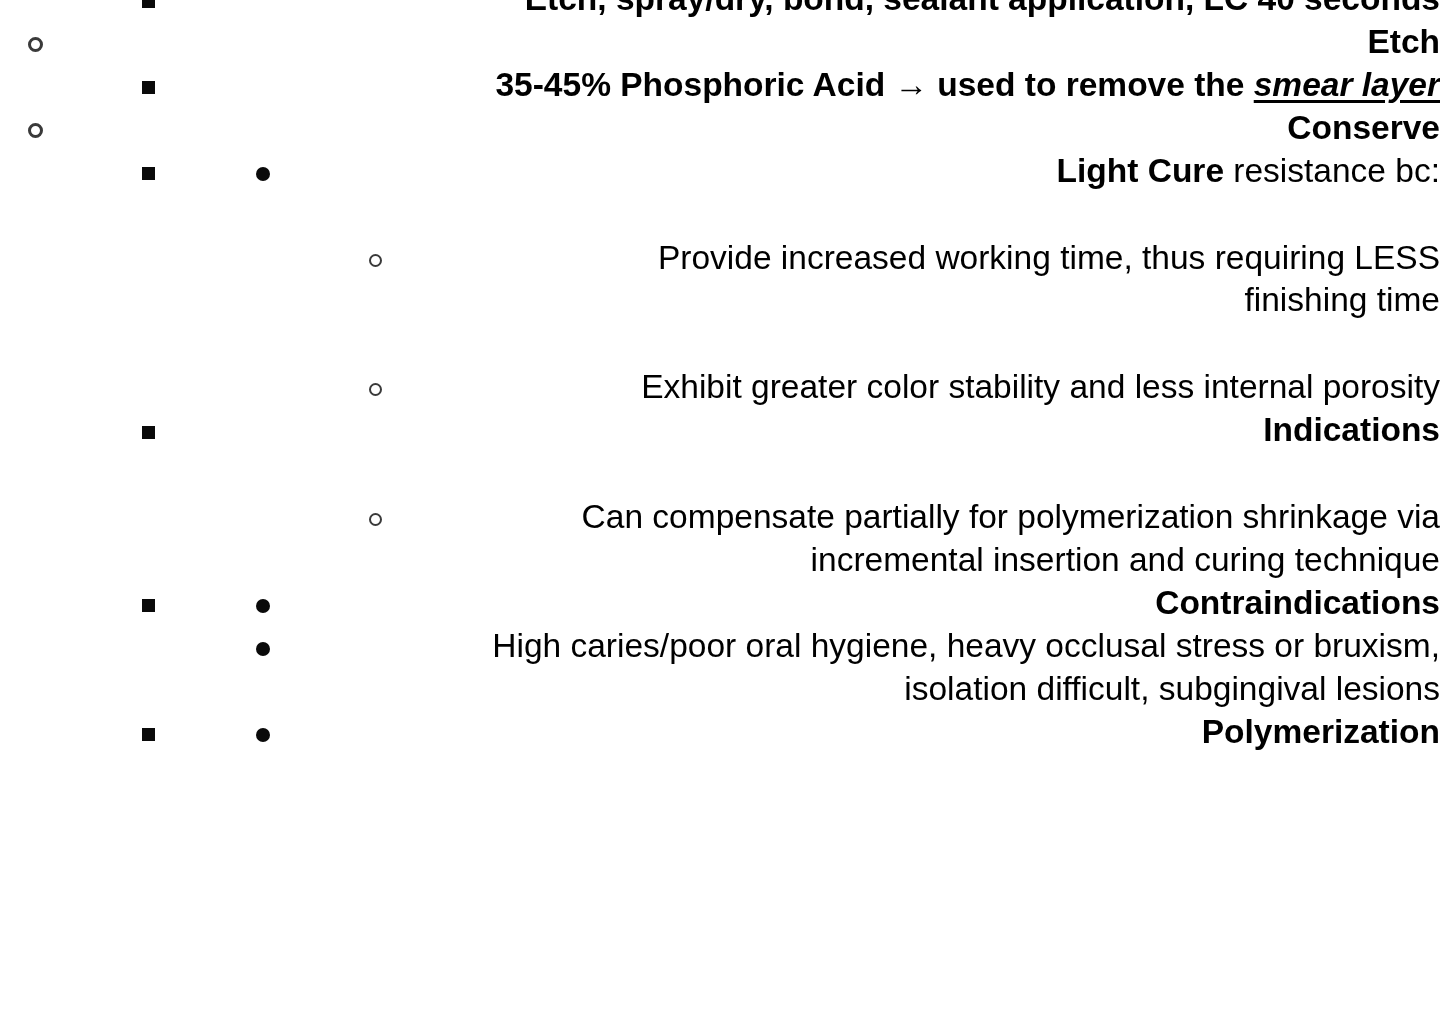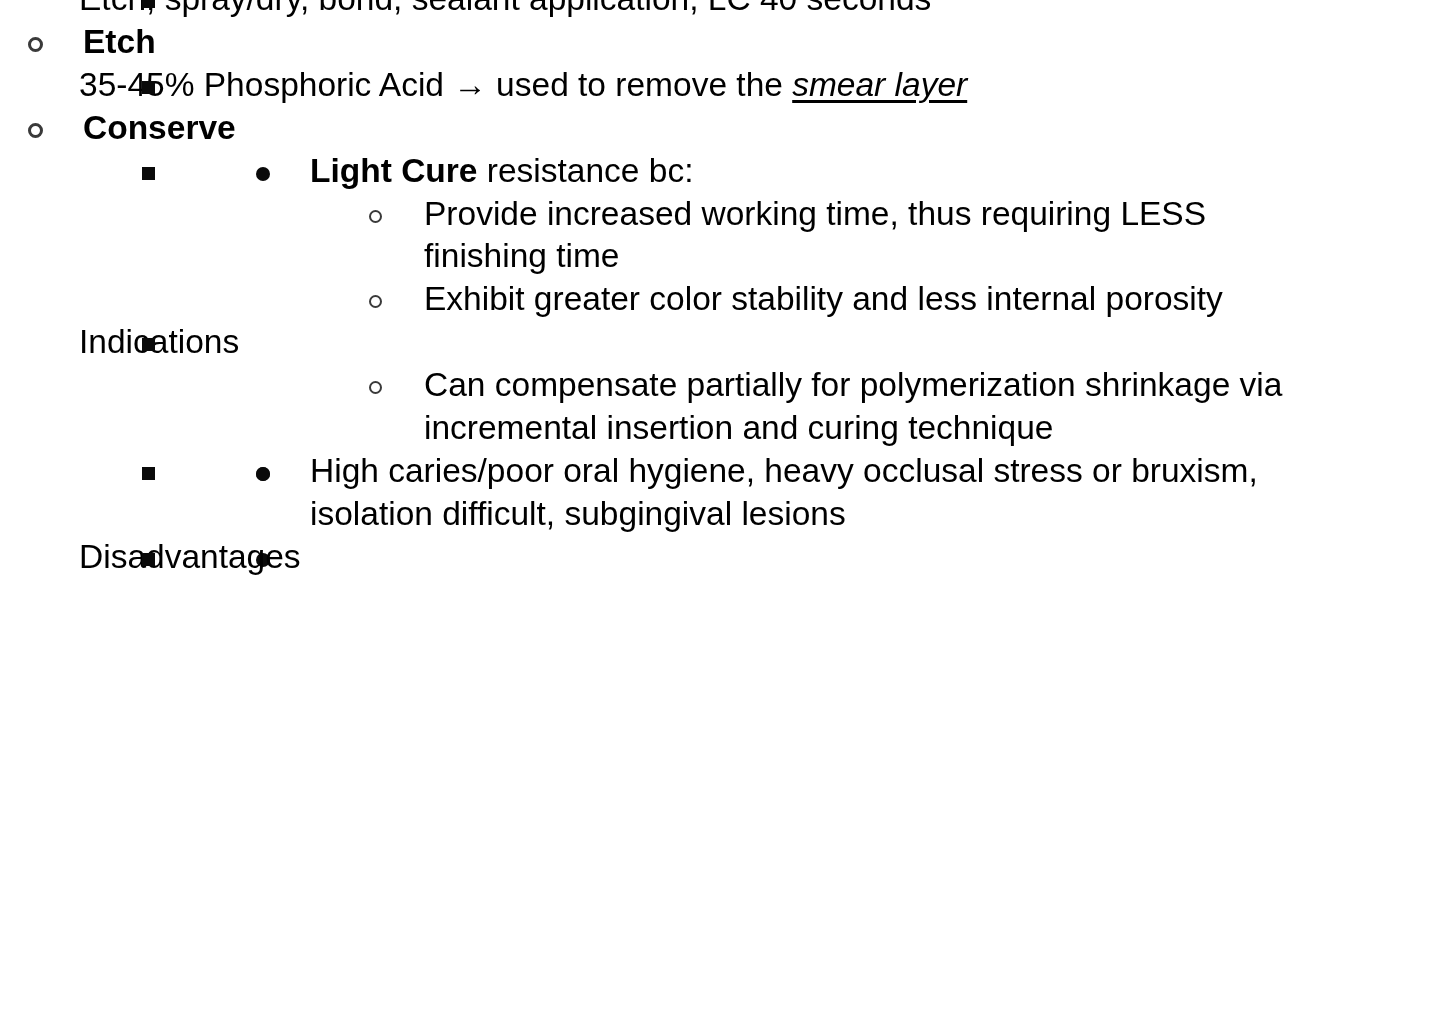--- a/index.html
+++ b/index.html
@@ -11,34 +11,34 @@
     position: relative;
   }
   .doc {
     position: absolute;
     left: 0; top: -22px;
     width: 1440px;
     color: #000000;
     font-size: 33.5px;
     line-height: 42.9px;
   }
-  .item { position: relative; }
+  .item { position: relative; text-align: right; }
   .t { display: block; white-space: pre-line; }
   .bold { font-weight: 700; }
   .term {
     font-style: italic;
     text-decoration: underline;
     text-decoration-thickness: 2.5px;
     text-underline-offset: 4px;
   }
   .b { position: absolute; }
   .lvl1 { padding-left: 83px;  } .lvl1 > .b { left: 28px;  }
-  .lvl2 { padding-left: 79px; } .lvl2 > .b { left: 142px; }
+  .lvl2 { padding-left: 79px; font-weight: bold; } .lvl2 > .b { left: 142px; }
   .lvl3 { padding-left: 310px; } .lvl3 > .b { left: 256px; }
-  .lvl4 { padding-left: 424px; } .lvl4 > .b { left: 369px; }
+  .lvl4 { padding-left: 424px; margin-top: 44px; } .lvl4 > .b { left: 369px; }
   .ring {
     width: 15px; height: 15px; box-sizing: border-box;
     border: 3px solid #3a3a3a; border-radius: 50%; top: 16px;
   }
   .sq   { width: 13px; height: 13px; background: #0a0a0a; top: 17px; }
   .disc { width: 14px; height: 14px; background: #0a0a0a; border-radius: 50%; top: 17px; }
   .ring-s {
     width: 13px; height: 13px; box-sizing: border-box;
     border: 2.5px solid #3a3a3a; border-radius: 50%; top: 17px;
   }
@@ -98,32 +98,33 @@
     <span class="t">Can compensate partially for polymerization shrinkage via
 incremental insertion and curing technique</span>
   </div>
 
   <div class="item lvl3">
     <span class="b disc"></span>
   </div>
 
   <div class="item lvl2">
     <span class="b sq"></span>
+    <span class="t">Contraindications</span>
   </div>
 
   <div class="item lvl3">
     <span class="b disc"></span>
     <span class="t">High caries/poor oral hygiene, heavy occlusal stress or bruxism,
 isolation difficult, subgingival lesions</span>
   </div>
 
 
   <div class="item lvl3">
     <span class="b disc"></span>
   </div>
 
   <div class="item lvl2">
     <span class="b sq"></span>
-    <span class="t">Disadvantages</span>
+    <span class="t">Polymerization</span>
   </div>
 
 
 </div>
 
 </body></html>

